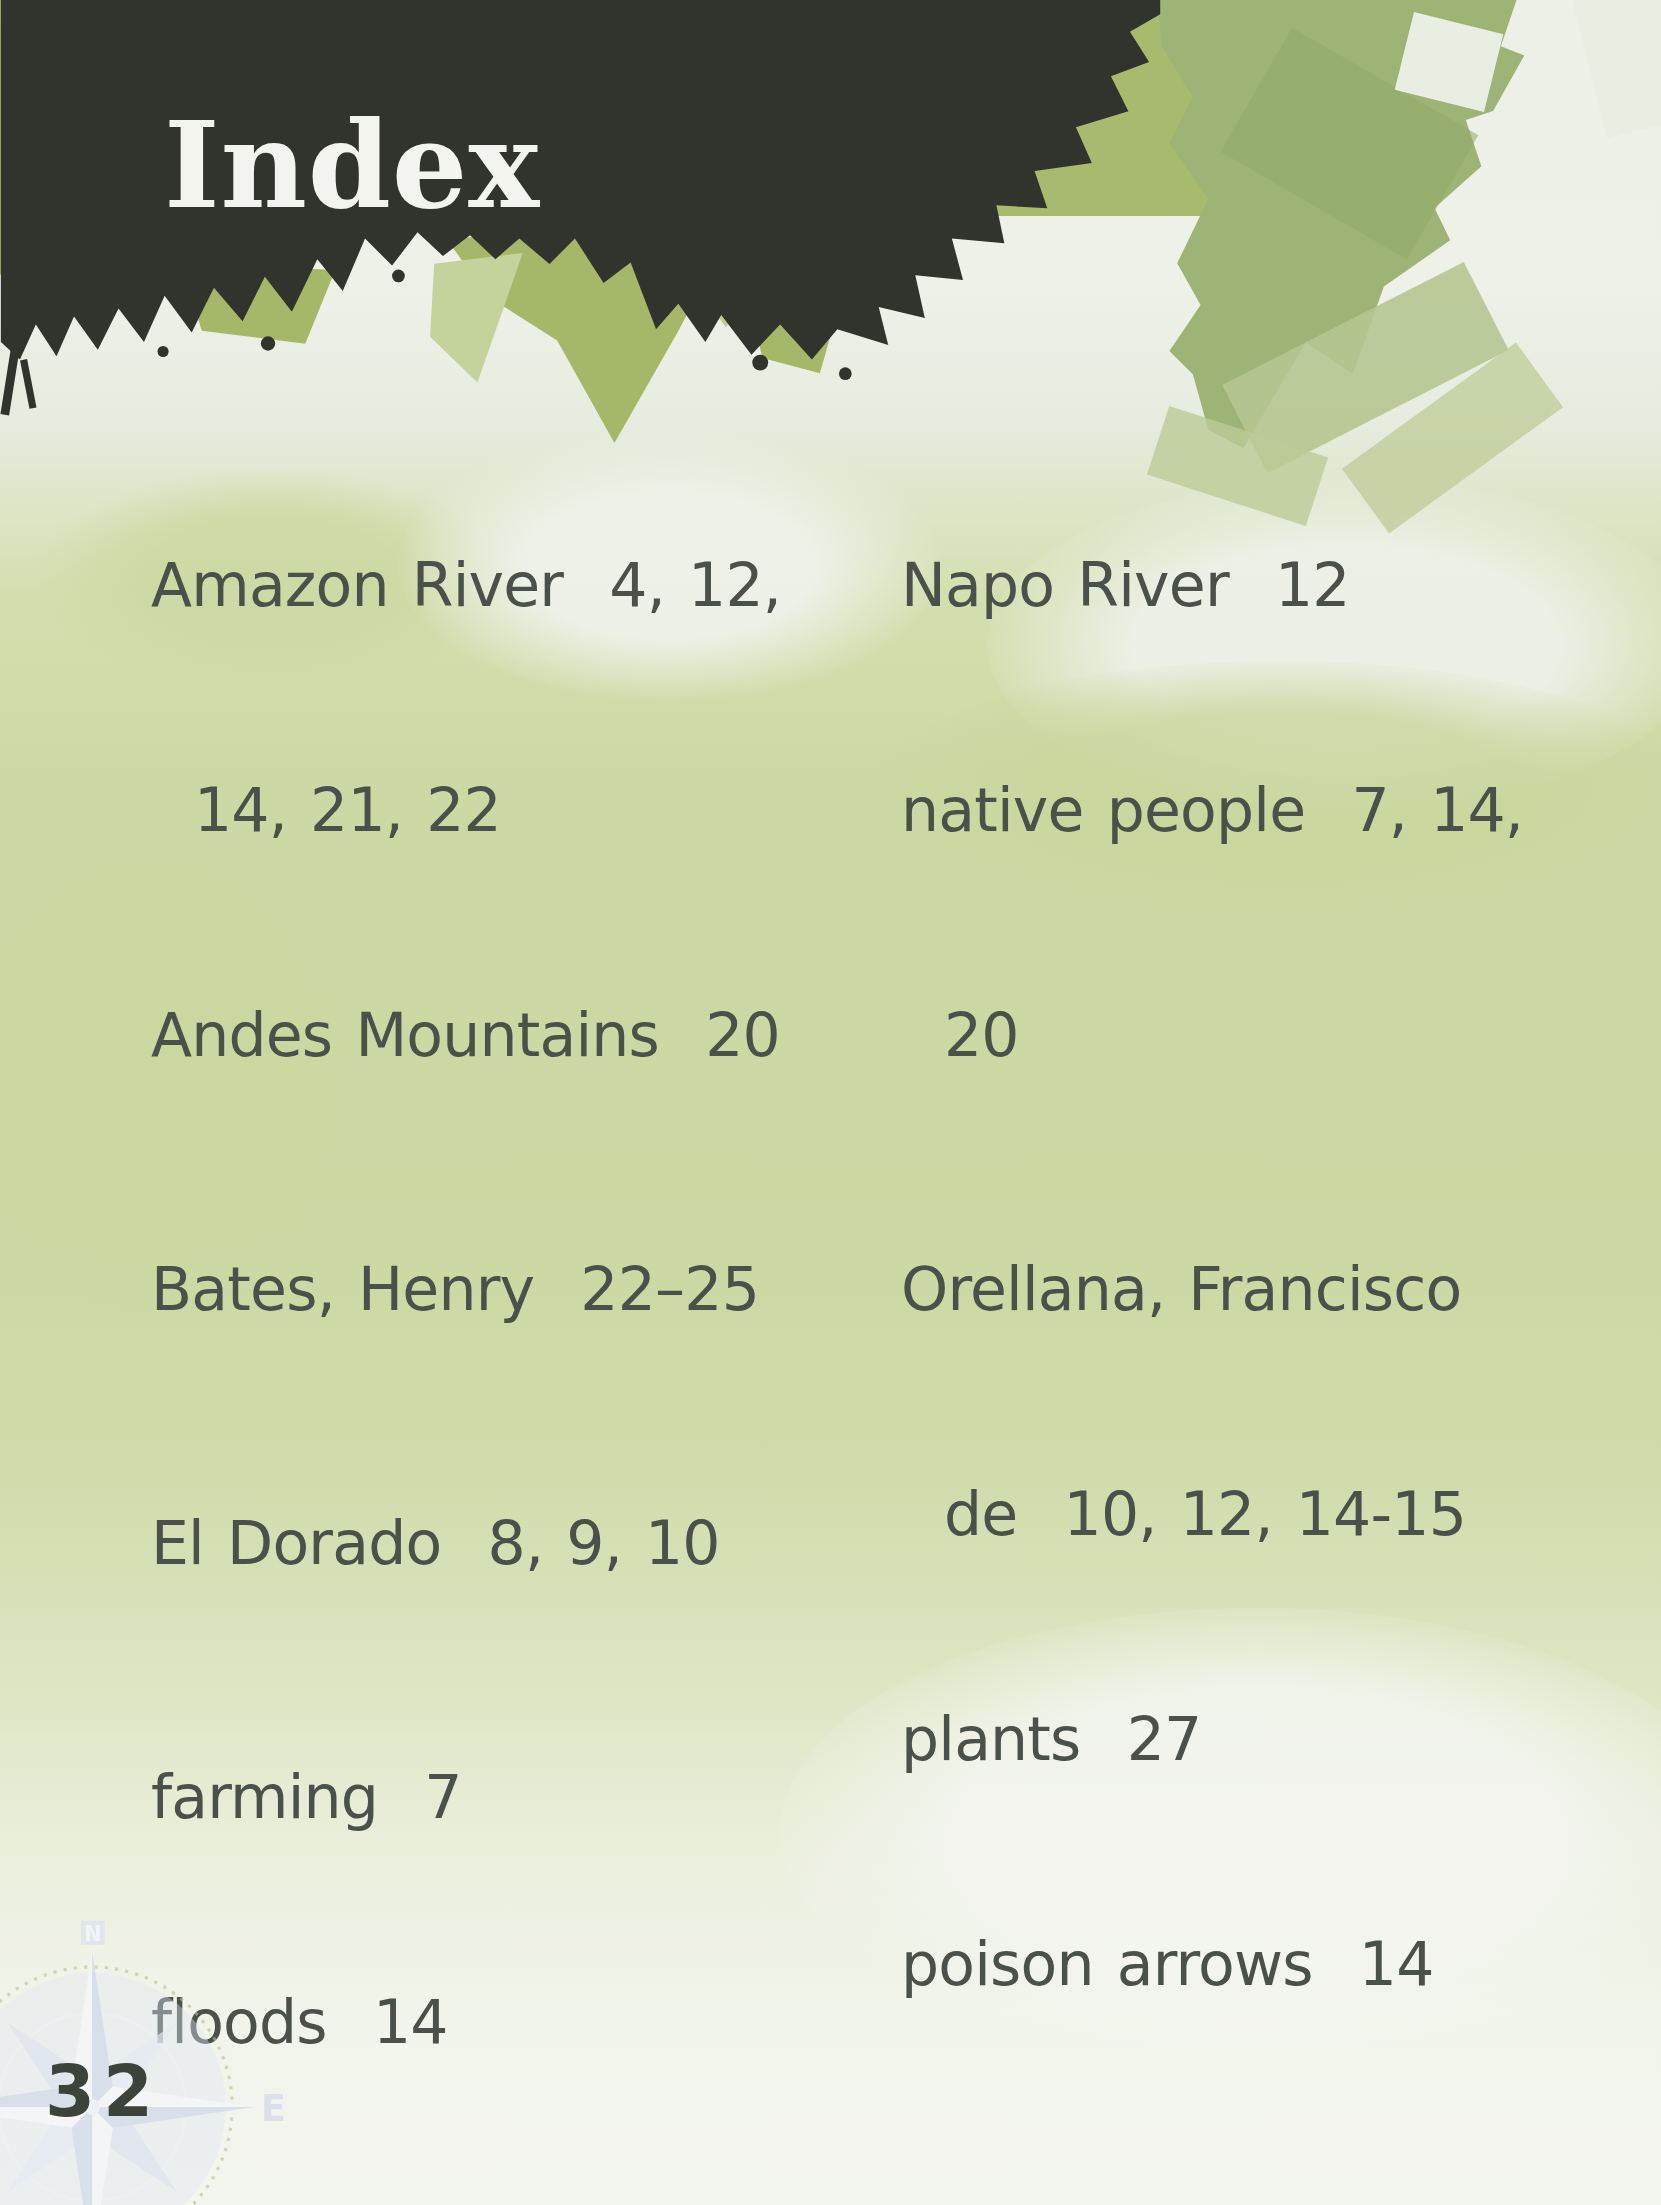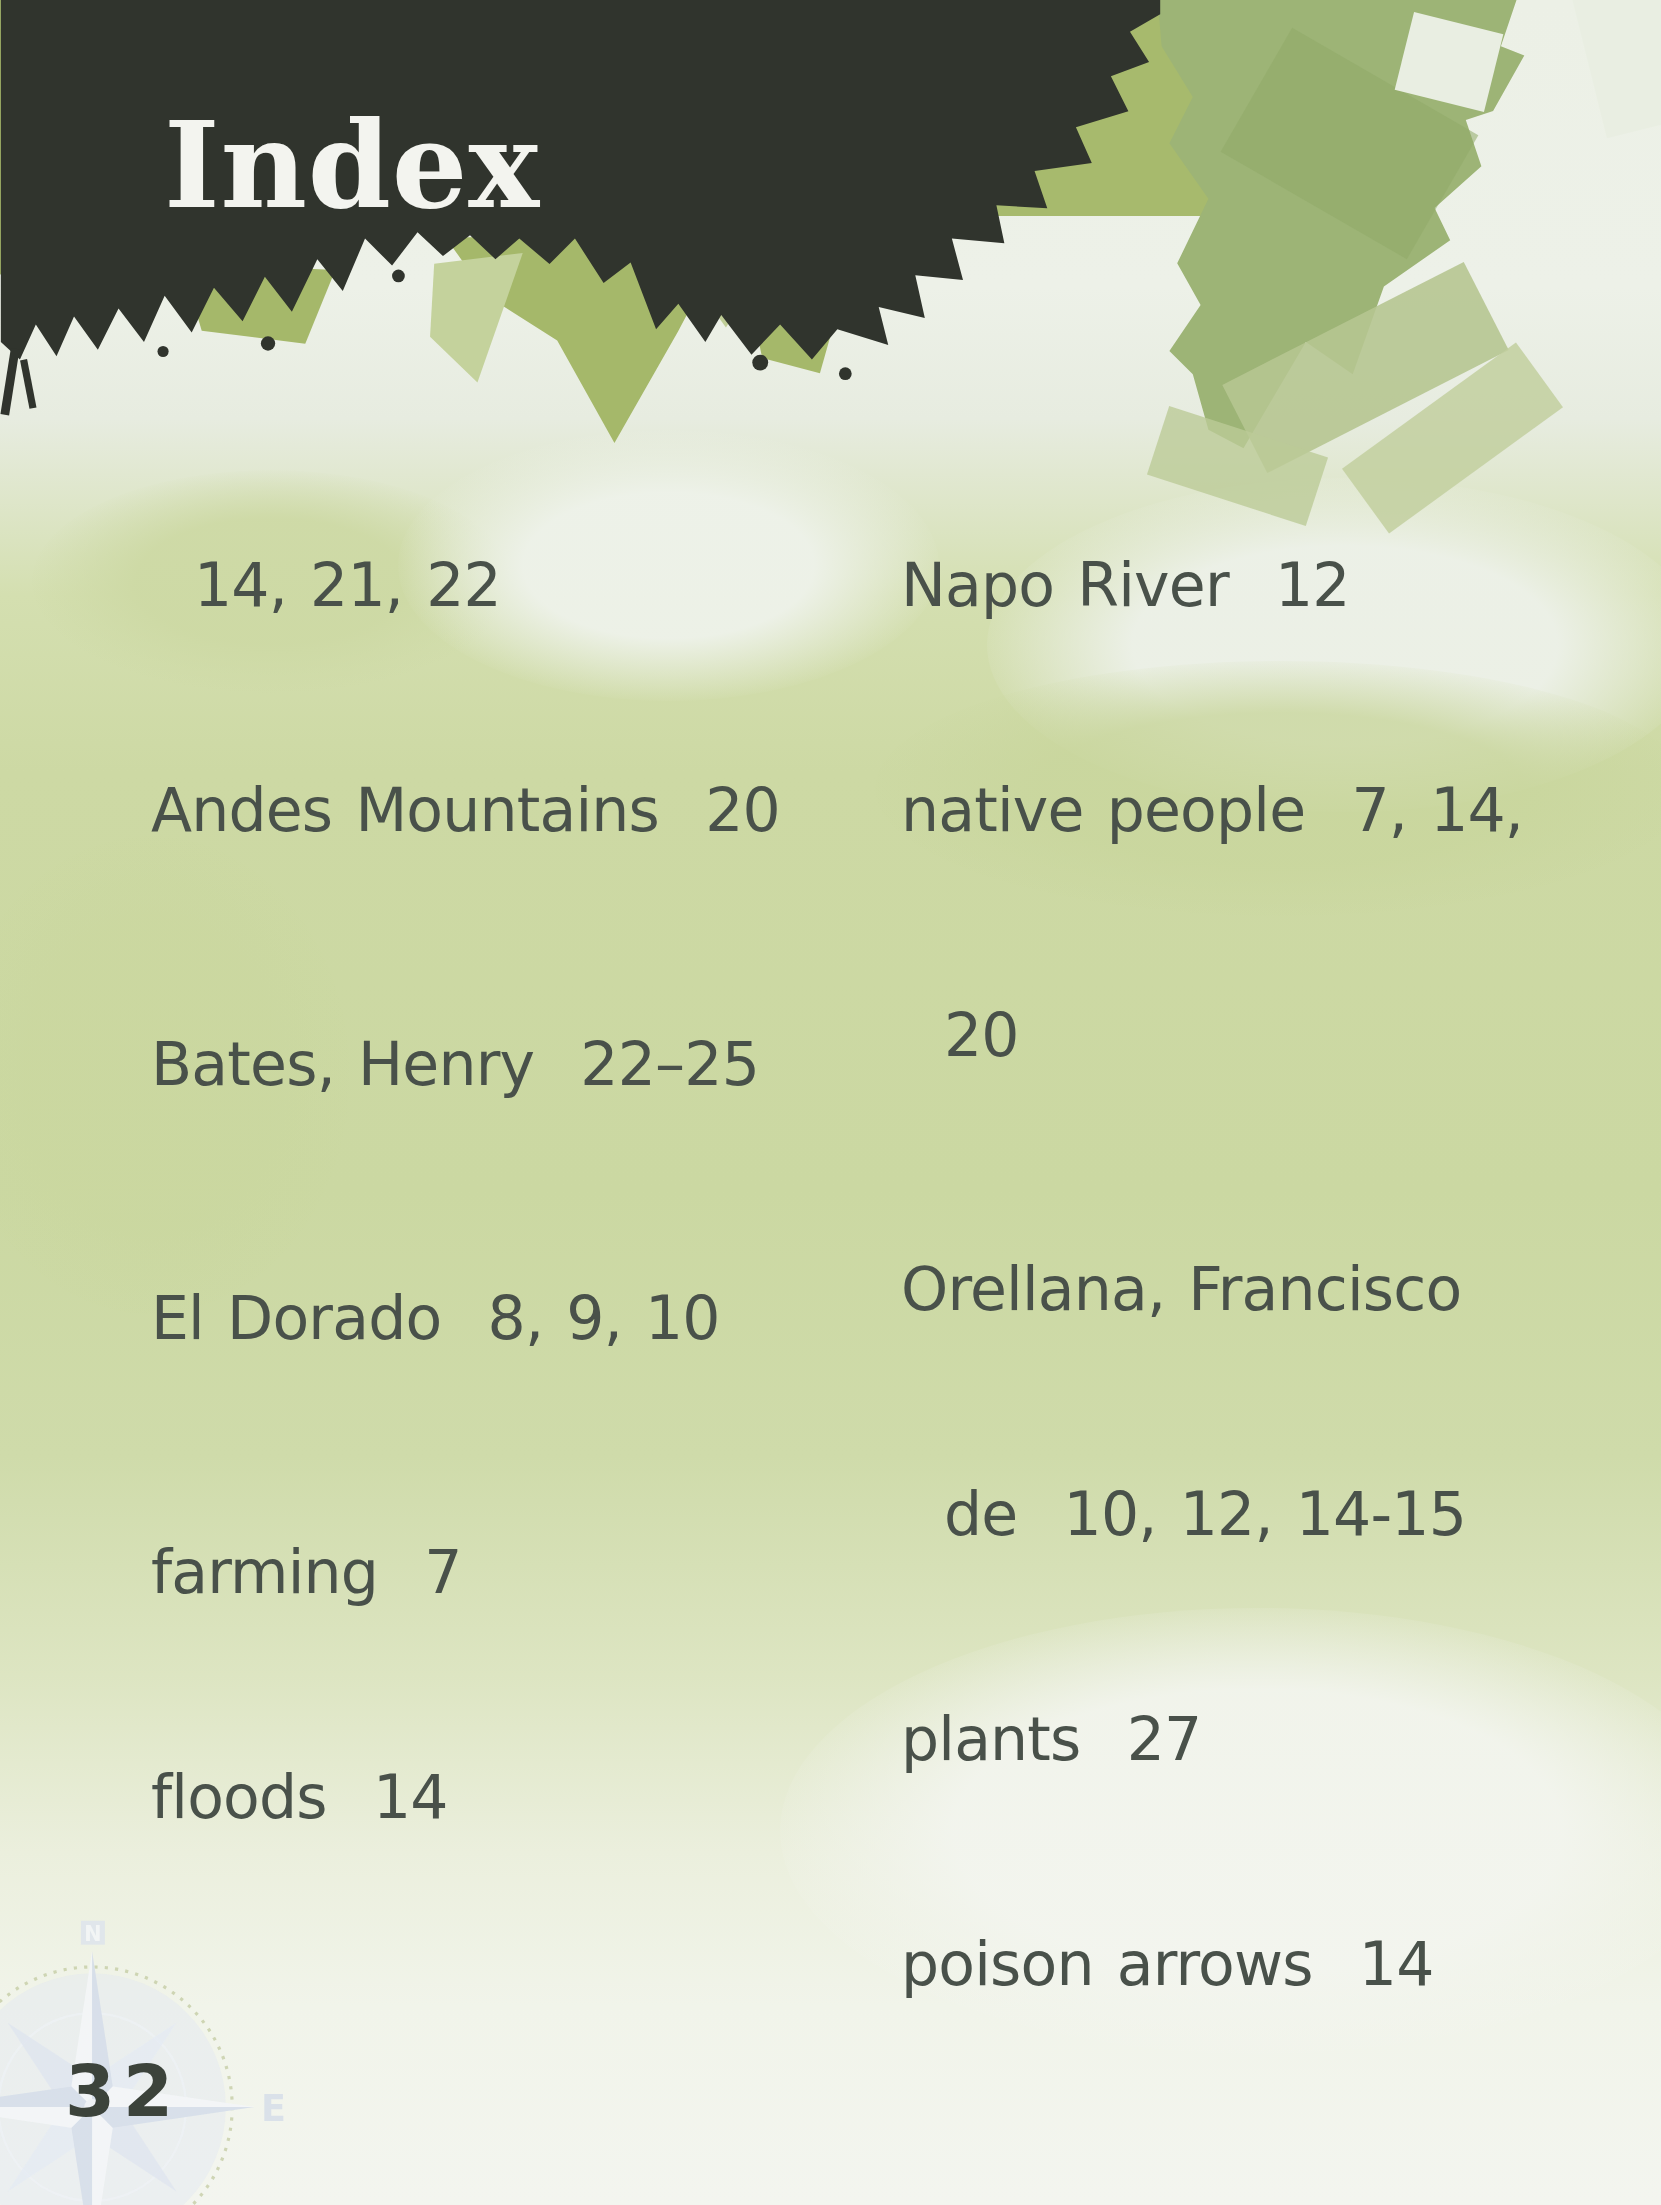--- a/index.html
+++ b/index.html
@@ -75,21 +75,21 @@
   .col-left{left:151px;width:764px;}
   .col-right{left:901px;width:761px;}
   .line{white-space:pre;}
   .cont{padding-left:43px;}
   .gap{margin-top:29px;}
 
   
   .compass{position:absolute;left:-99px;top:1916px;opacity:.8;}
   .page-number{
     position:absolute;left:45px;top:2049px;
-    font-size:72px;font-weight:700;color:#3c433b;letter-spacing:8px;margin-left:20px;
+    font-size:72px;font-weight:700;color:#3c433b;letter-spacing:8px;
   }
 </style>
 </head>
 <body>
 
 <div id="page">
 
   <div class="wash wash-g1 layer"></div>
   <div class="wash wash-g3 layer"></div>
   <div class="wash wash-w1 layer"></div>
@@ -128,20 +128,21 @@
     <circle cx="955" cy="456" r="10" fill="#30342d"></circle>
     <circle cx="1062" cy="470" r="8" fill="#30342d"></circle>
     <circle cx="204" cy="442" r="7" fill="#30342d"></circle>
     <rect x="6" y="438" width="11" height="84" fill="#30342d" transform="rotate(9 11 480)"></rect>
     <rect x="30" y="452" width="9" height="62" fill="#30342d" transform="rotate(-11 34 483)"></rect>
   </svg>
 
   <div class="page-title">Index</div>
 
   <div class="col col-left">
+    <div class="line">Amazon River  4, 12,</div>
     <div class="line cont">14, 21, 22</div>
     <div class="line">Andes Mountains  20</div>
     <div class="line gap">Bates, Henry  22–25</div>
     <div class="line gap">El Dorado  8, 9, 10</div>
     <div class="line gap">farming  7</div>
     <div class="line">floods  14</div>
     
     
     
     

